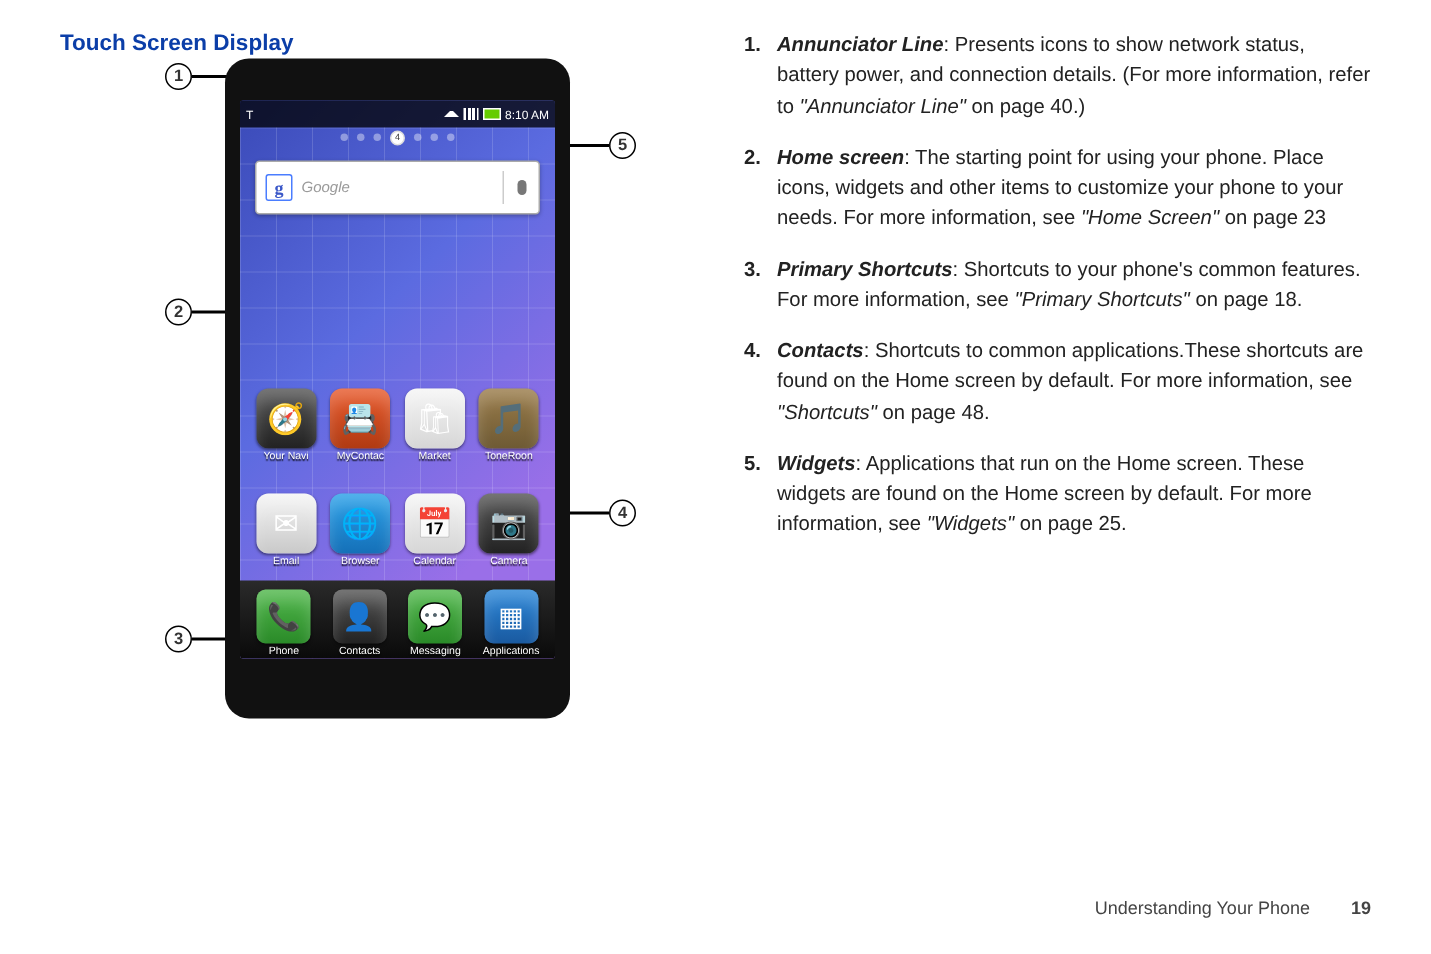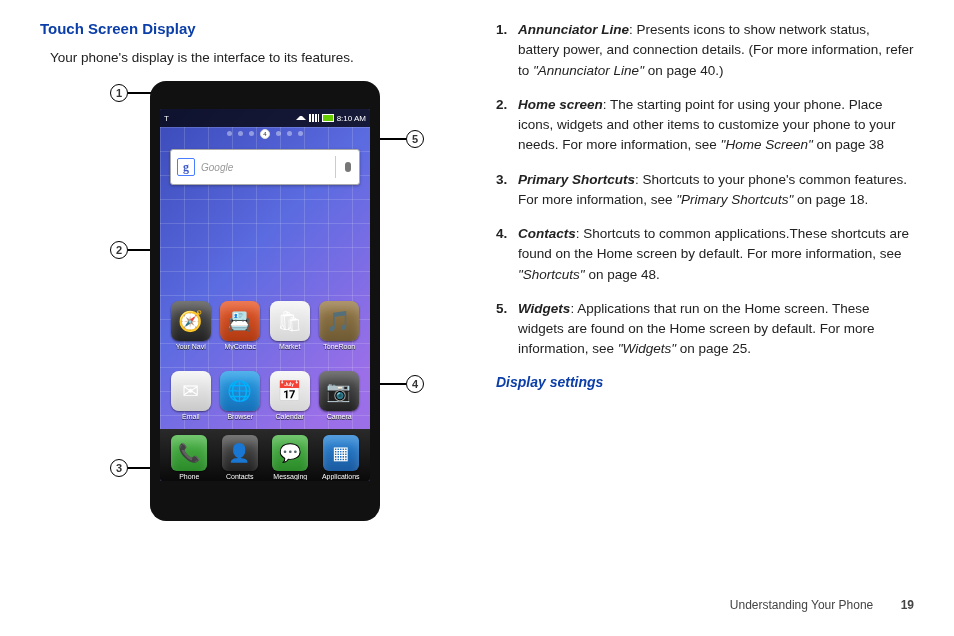--- a/index.html
+++ b/index.html
@@ -16,21 +16,21 @@
   .page {
     display: flex;
     gap: 36px;
   }
   .col-left { width: 420px; position: relative; }
   .col-right { width: 440px; }
   h1.heading {
     color: #0b3ea8;
     font-weight: bold;
     font-size: 15px;
-    margin-bottom: 13px;
+    margin-bottom: 2px;
     font-family: Arial, sans-serif;
   }
   p.intro {
     margin-left: 10px;
     margin-bottom: 16px;
     font-size: 13.5px;
     font-weight: 300;
     color: #222;
   }
   
@@ -180,21 +180,20 @@
     font-size:12px; color:#444; font-weight:300;
   }
   .footer .pno { margin-left:24px;font-weight:bold; }
 </style>
 </head>
 <body>
 
 <div class="page">
   <div class="col-left">
     <h1 class="heading">Touch Screen Display</h1>
-    <p class="intro">Your phone's display is the interface to its features.</p>
 
     <div class="diagram">
 
       <div class="callout c1">
         <span class="num">1</span>
         <span class="leader"></span>
       </div>
       <div class="callout c2">
         <span class="num">2</span>
         <span class="leader"></span>
@@ -301,36 +300,35 @@
   </div>
 
   <div class="col-right">
     <ol class="list">
       <li>
         <span class="n">1.</span>
         <span class="body"><b>Annunciator Line</b><span>: Presents icons to show network status, battery power, and connection details. (For more information, refer to </span><i class="ref">"Annunciator Line"</i><span> on page 40.)</span></span>
       </li>
       <li>
         <span class="n">2.</span>
-        <span class="body"><b>Home screen</b><span>: The starting point for using your phone. Place icons, widgets and other items to customize your phone to your needs. For more information, see </span><i class="ref">"Home Screen"</i><span> on page 38</span></span>
+        <span class="body"><b>Home screen</b><span>: The starting point for using your phone. Place icons, widgets and other items to customize your phone to your needs. For more information, see </span><i class="ref">"Home Screen"</i><span> on page 23</span></span>
       </li>
       <li>
         <span class="n">3.</span>
         <span class="body"><b>Primary Shortcuts</b><span>: Shortcuts to your phone's common features. For more information, see </span><i class="ref">"Primary Shortcuts"</i><span> on page 18.</span></span>
       </li>
       <li>
         <span class="n">4.</span>
         <span class="body"><b>Contacts</b><span>: Shortcuts to common applications.These shortcuts are found on the Home screen by default. For more information, see </span><i class="ref">"Shortcuts"</i><span> on page 48.</span></span>
       </li>
       <li>
         <span class="n">5.</span>
         <span class="body"><b>Widgets</b><span>: Applications that run on the Home screen. These widgets are found on the Home screen by default. For more information, see </span><i class="ref">"Widgets"</i><span> on page 25.</span></span>
       </li>
     </ol>
 
-    <h2 class="sub">Display settings</h2>
   </div>
 </div>
 
 <div class="footer">
   <span>Understanding Your Phone</span>
   <span class="pno">19</span>
 </div>
 
 </body></html>

